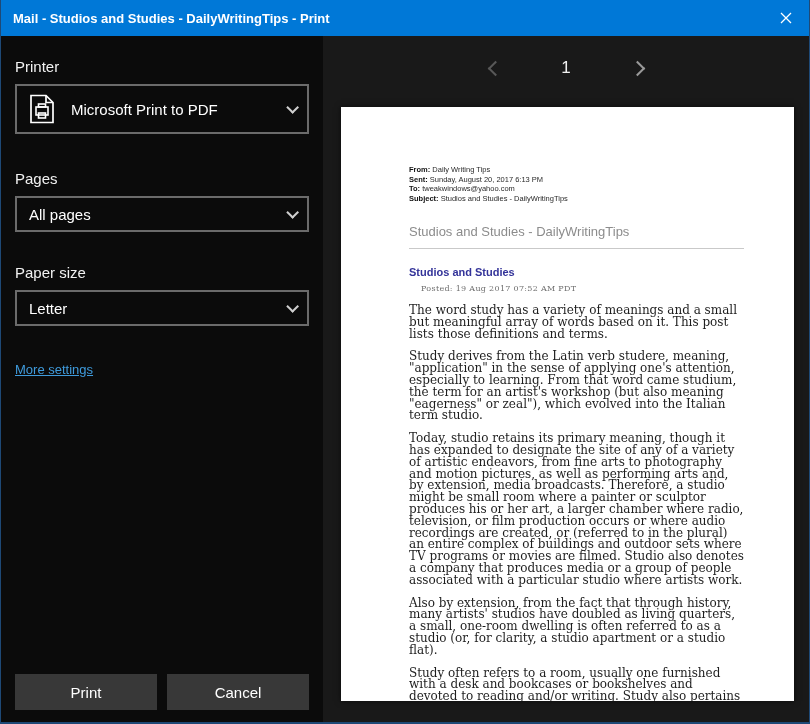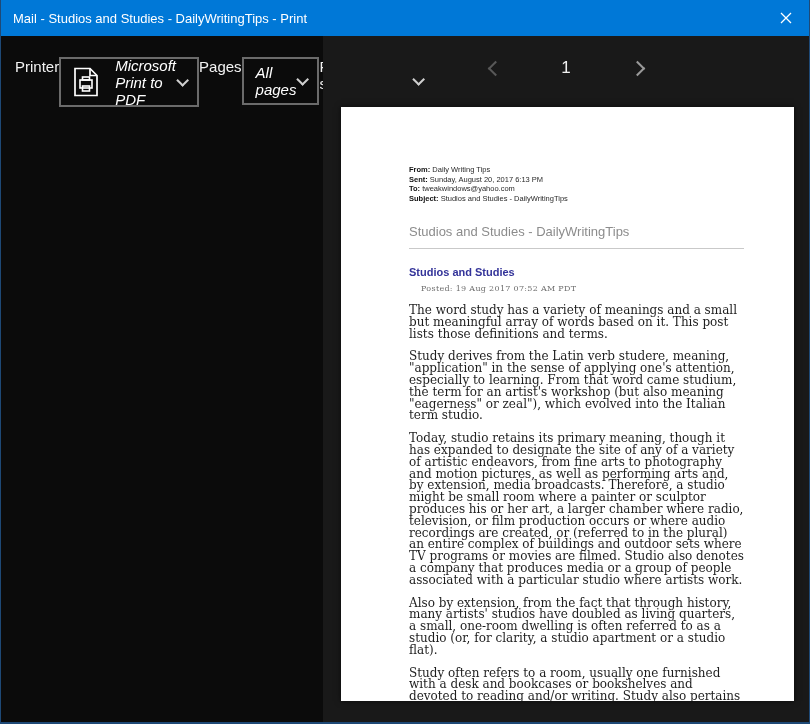--- a/index.html
+++ b/index.html
@@ -16,52 +16,51 @@
   }
 
   
   .titlebar {
     height: 36px; flex: 0 0 36px;
     background: #0078d7;
     display: flex; align-items: center;
     padding-left: 12px;
     color: #ffffff; font-size: 13px;
   }
-  .titlebar .title { flex: 1; }
+  .titlebar .title { flex: 1; font-weight: bold; }
   .close-btn {
     width: 46px; height: 36px;
     display: flex; align-items: center; justify-content: center;
     cursor: pointer;
   }
   .close-btn svg { display: block; }
 
   
   .main { flex: 1; display: flex; min-height: 0; }
 
   
   .sidebar {
     width: 322px; flex: 0 0 322px;
     background: #0b0b0b;
     padding: 12px 14px 12px 14px;
-    display: flex; flex-direction: row;
+    display: flex; flex-direction: column;
     color: #ffffff;
   }
   .field-label { font-size: 15px; color: #f2f2f2; margin-top: 10px; }
   .select-box {
     margin-top: 9px;
     border: 2px solid #6b6b6b;
     background: #0b0b0b;
     display: flex; align-items: center;
     padding: 0 12px;
     cursor: pointer;
     color: #ffffff;
-    font-style: italic;
   }
   .select-box.big { height: 50px; }
-  .select-box.small { height: 48px; }
+  .select-box.small { height: 36px; }
   .select-box .value { flex: 1; font-size: 15px; }
   .printer-icon { width: 26px; height: 30px; margin-right: 16px; flex: 0 0 auto; }
   .chev {
     width: 9px; height: 9px;
     border-right: 2px solid #cfcfcf;
     border-bottom: 2px solid #cfcfcf;
     transform: rotate(45deg) translateY(-3px);
     flex: 0 0 auto;
   }
   .gap-lg { height: 26px; flex: 0 0 auto; }

